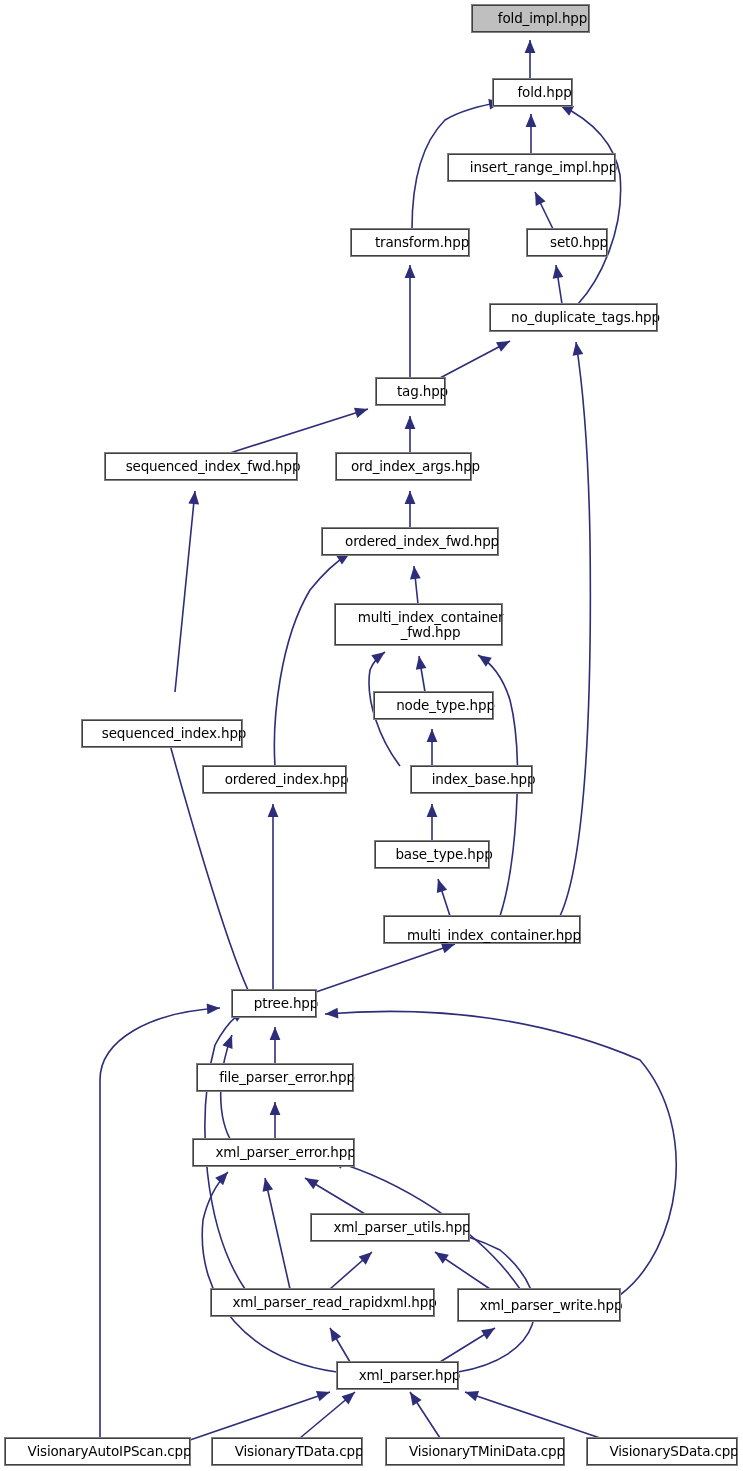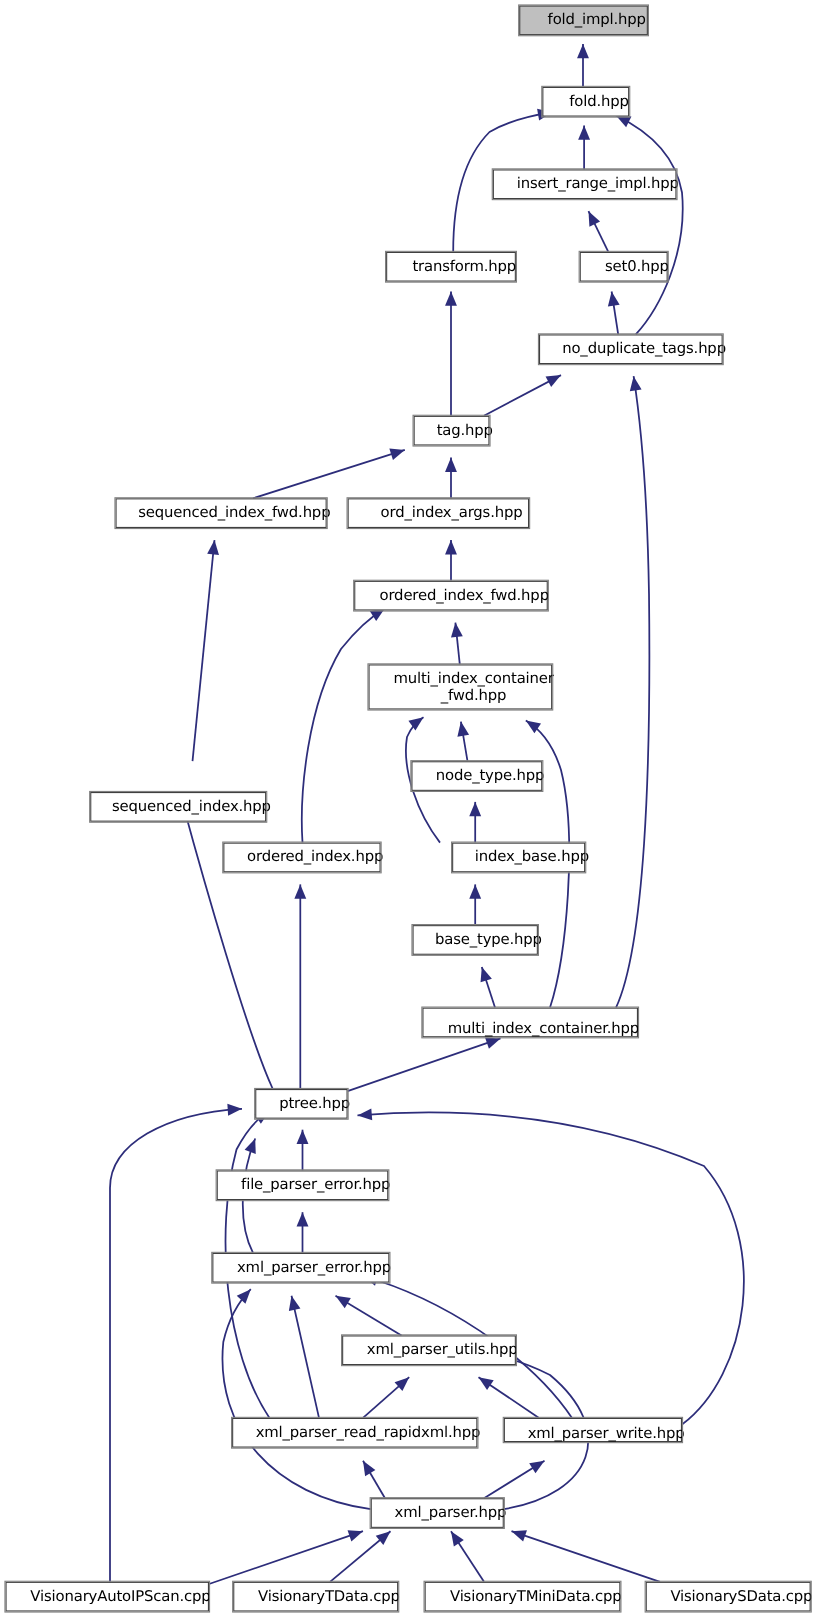--- a/index.html
+++ b/index.html
@@ -154,34 +154,34 @@
       <polygon class="edge-head" points="465,1392 479.04693242562075,1391.0814743171552 475.5636053505764,1401.3043130857293"></polygon>
     </svg>
 <div class="node current" style="left: 472px; top: 5px; width: 117px; height: 27px;"><span class="node-label">fold_impl.hpp</span></div>
     <div class="node" style="left: 493px; top: 79px; width: 79px; height: 27px;"><span class="node-label">fold.hpp</span></div>
     <div class="node" style="left: 448px; top: 154px; width: 167px; height: 27px;"><span class="node-label">insert_range_impl.hpp</span></div>
     <div class="node" style="left: 351px; top: 229px; width: 118px; height: 27px;"><span class="node-label">transform.hpp</span></div>
     <div class="node" style="left: 527px; top: 229px; width: 80px; height: 27px;"><span class="node-label">set0.hpp</span></div>
     <div class="node" style="left: 490px; top: 304px; width: 167px; height: 27px;"><span class="node-label">no_duplicate_tags.hpp</span></div>
     <div class="node" style="left: 376px; top: 378px; width: 69px; height: 27px;"><span class="node-label">tag.hpp</span></div>
     <div class="node" style="left: 105px; top: 453px; width: 192px; height: 27px;"><span class="node-label">sequenced_index_fwd.hpp</span></div>
-    <div class="node" style="left: 316px; top: 453px; width: 165px; height: 27px;"><span class="node-label">ord_index_args.hpp</span></div>
+    <div class="node" style="left: 336px; top: 453px; width: 135px; height: 27px;"><span class="node-label">ord_index_args.hpp</span></div>
     <div class="node" style="left: 322px; top: 528px; width: 176px; height: 27px;"><span class="node-label">ordered_index_fwd.hpp</span></div>
     <div class="node" style="left: 335px; top: 604px; width: 167px; height: 41px;"><span class="node-label">multi_index_container
 _fwd.hpp</span></div>
     <div class="node" style="left: 374px; top: 692px; width: 119px; height: 27px;"><span class="node-label">node_type.hpp</span></div>
     <div class="node" style="left: 82px; top: 720px; width: 160px; height: 27px;"><span class="node-label">sequenced_index.hpp</span></div>
     <div class="node" style="left: 203px; top: 766px; width: 143px; height: 27px;"><span class="node-label">ordered_index.hpp</span></div>
     <div class="node" style="left: 371px; top: 766px; width: 121px; height: 27px; margin-left: 40px;"><span class="node-label">index_base.hpp</span></div>
     <div class="node" style="left: 375px; top: 841px; width: 114px; height: 27px;"><span class="node-label">base_type.hpp</span></div>
     <div class="node" style="left: 384px; top: 916px; width: 196px; height: 27px; align-items: flex-end;"><span class="node-label">multi_index_container.hpp</span></div>
     <div class="node" style="left: 232px; top: 990px; width: 84px; height: 27px;"><span class="node-label">ptree.hpp</span></div>
     <div class="node" style="left: 197px; top: 1064px; width: 156px; height: 27px;"><span class="node-label">file_parser_error.hpp</span></div>
     <div class="node" style="left: 193px; top: 1139px; width: 161px; height: 27px;"><span class="node-label">xml_parser_error.hpp</span></div>
     <div class="node" style="left: 311px; top: 1214px; width: 158px; height: 27px;"><span class="node-label">xml_parser_utils.hpp</span></div>
     <div class="node" style="left: 211px; top: 1289px; width: 223px; height: 27px;"><span class="node-label">xml_parser_read_rapidxml.hpp</span></div>
-    <div class="node" style="left: 458px; top: 1289px; width: 162px; height: 22px; align-items: flex-end;"><span class="node-label">xml_parser_write.hpp</span></div>
+    <div class="node" style="left: 458px; top: 1289px; width: 162px; height: 32px;"><span class="node-label">xml_parser_write.hpp</span></div>
     <div class="node" style="left: 337px; top: 1362px; width: 121px; height: 27px;"><span class="node-label">xml_parser.hpp</span></div>
     <div class="node" style="left: 5px; top: 1438px; width: 185px; height: 27px;"><span class="node-label">VisionaryAutoIPScan.cpp</span></div>
     <div class="node" style="left: 212px; top: 1438px; width: 150px; height: 27px;"><span class="node-label">VisionaryTData.cpp</span></div>
     <div class="node" style="left: 386px; top: 1438px; width: 178px; height: 27px;"><span class="node-label">VisionaryTMiniData.cpp</span></div>
     <div class="node" style="left: 587px; top: 1438px; width: 150px; height: 27px;"><span class="node-label">VisionarySData.cpp</span></div>
   </div>
 
 </body></html>

